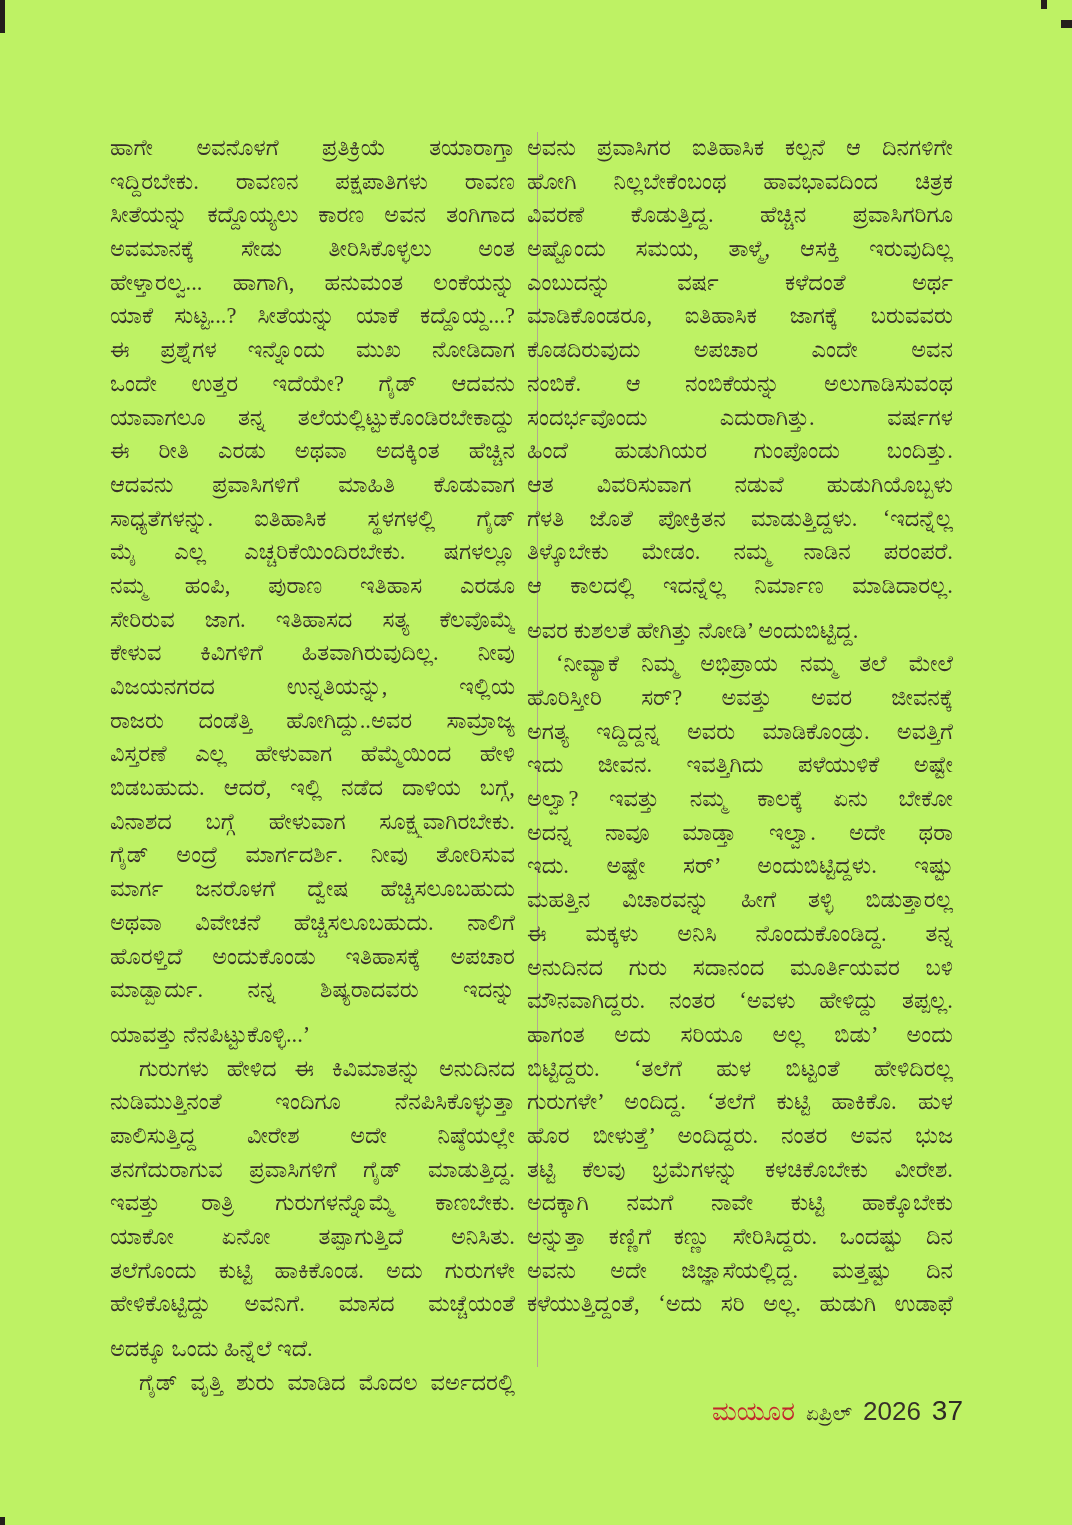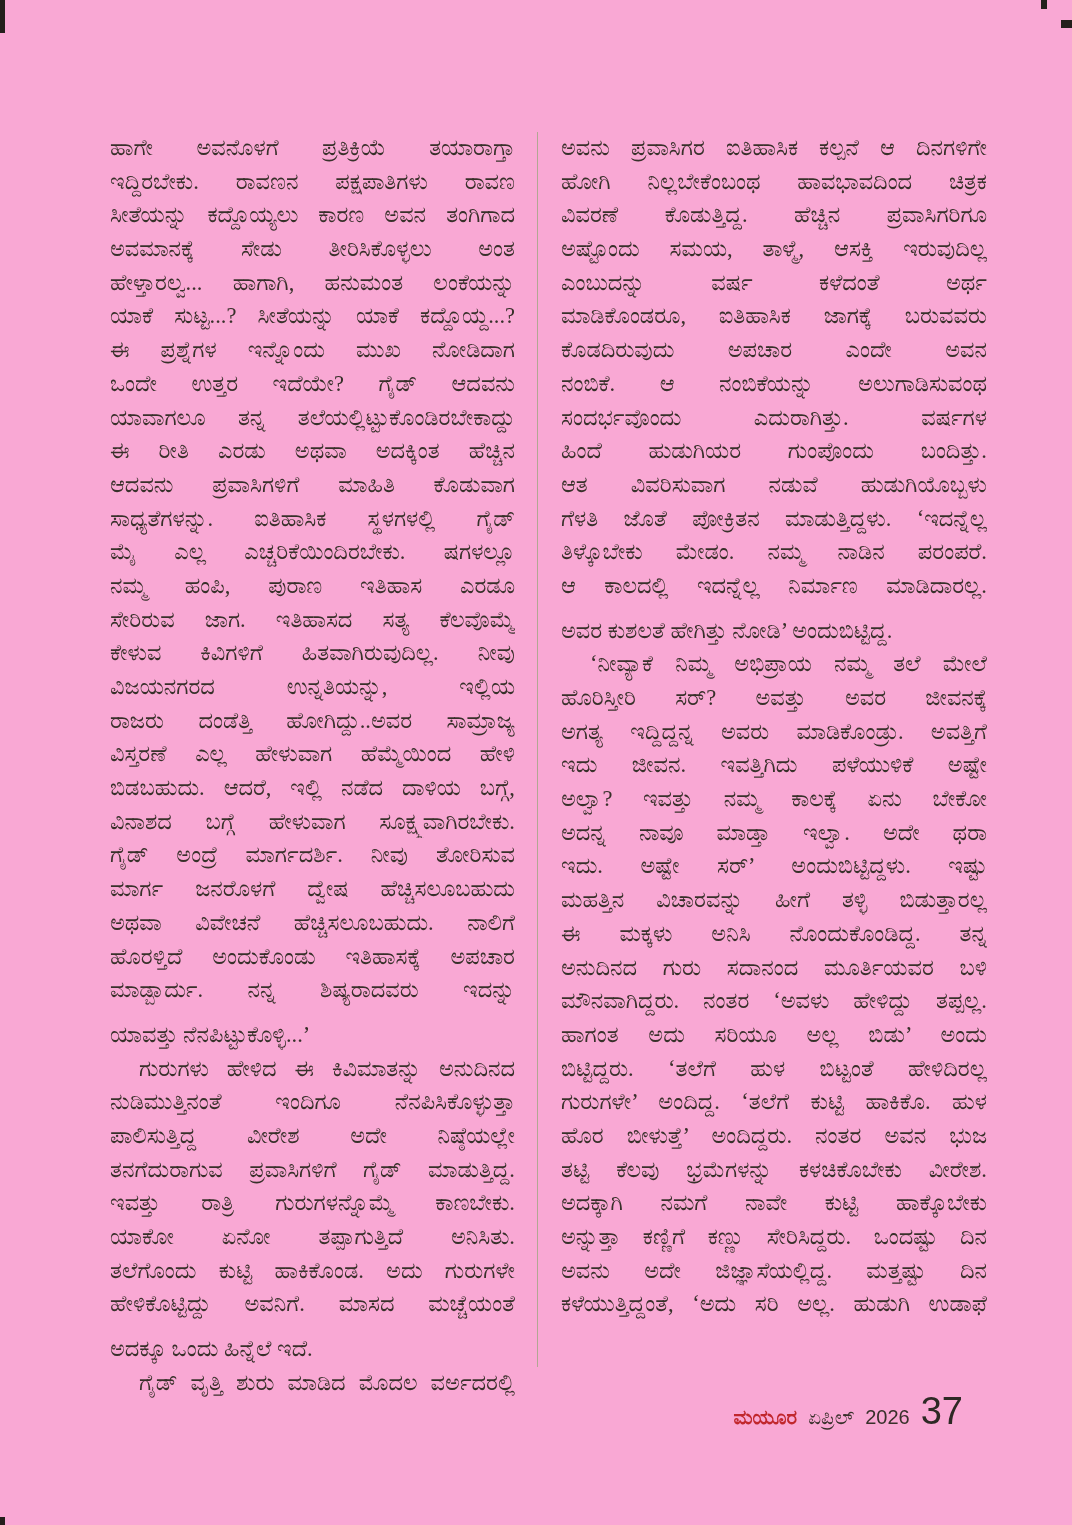--- a/index.html
+++ b/index.html
@@ -1,39 +1,39 @@
 <!DOCTYPE html>
 <html lang="kn"><head>
 <meta charset="utf-8">
 <style>
   * { margin: 0; padding: 0; box-sizing: border-box; }
   html, body { background: #e8e0d2; }
   .page {
     position: relative;
     width: 1072px;
     height: 1525px;
-    background: #f9a8d4;
+    background: #bef264;
     overflow: hidden;
     font-family: "Liberation Serif", serif;
   }
   .crop-mark { position: absolute; background: #241f1c; }
   .crop-tl { left: 0;      top: 0;      width: 5px;  height: 33px; }
   .crop-tr1 { left: 1041px; top: 0;     width: 6px;  height: 9px;  }
   .crop-tr2 { left: 1061px; top: 20px;  width: 11px; height: 8px;  }
   .crop-bl { left: 0;      top: 1517px; width: 5px;  height: 8px;  }
 
   .column {
     position: absolute;
     top: 131px;
     color: #38302a;
     font-size: 22.5px;
     line-height: 33.7px;
   }
   .column-left  { left: 110px; width: 405px; }
-  .column-right { left: 561px; width: 426px; }
+  .column-right { left: 527px; width: 426px; }
 
   .line {
     text-align: justify;
     text-align-last: justify;
     height: 33.7px;
     overflow: hidden;
     white-space: nowrap;
   }
   .line.para-end { text-align-last: left; margin-top: 11px; }
   .line.indent   { text-indent: 29px; }
@@ -51,28 +51,28 @@
     position: absolute;
     top: 1392px;
     right: 109px;
     display: flex;
     align-items: baseline;
     gap: 11px;
     white-space: nowrap;
   }
   .magazine-name {
     color: #c1272d;
-    font-weight: bold;
-    font-size: 20px;
+    font-weight: normal;
+    font-size: 26px;
   }
   .issue-month { color: #38302a; font-size: 20px; }
-  .issue-year  { color: #38302a; font-size: 20px; font-family: "Liberation Sans", sans-serif; }
+  .issue-year  { color: #38302a; font-size: 26px; font-family: "Liberation Sans", sans-serif; }
   .page-number {
     color: #2e2925;
-    font-size: 38px;
+    font-size: 28px;
     line-height: 38px;
     font-family: "Liberation Sans", sans-serif;
   }
 </style>
 </head>
 <body>
 
 <div class="page">
 
   <div class="crop-mark crop-tl"></div>

